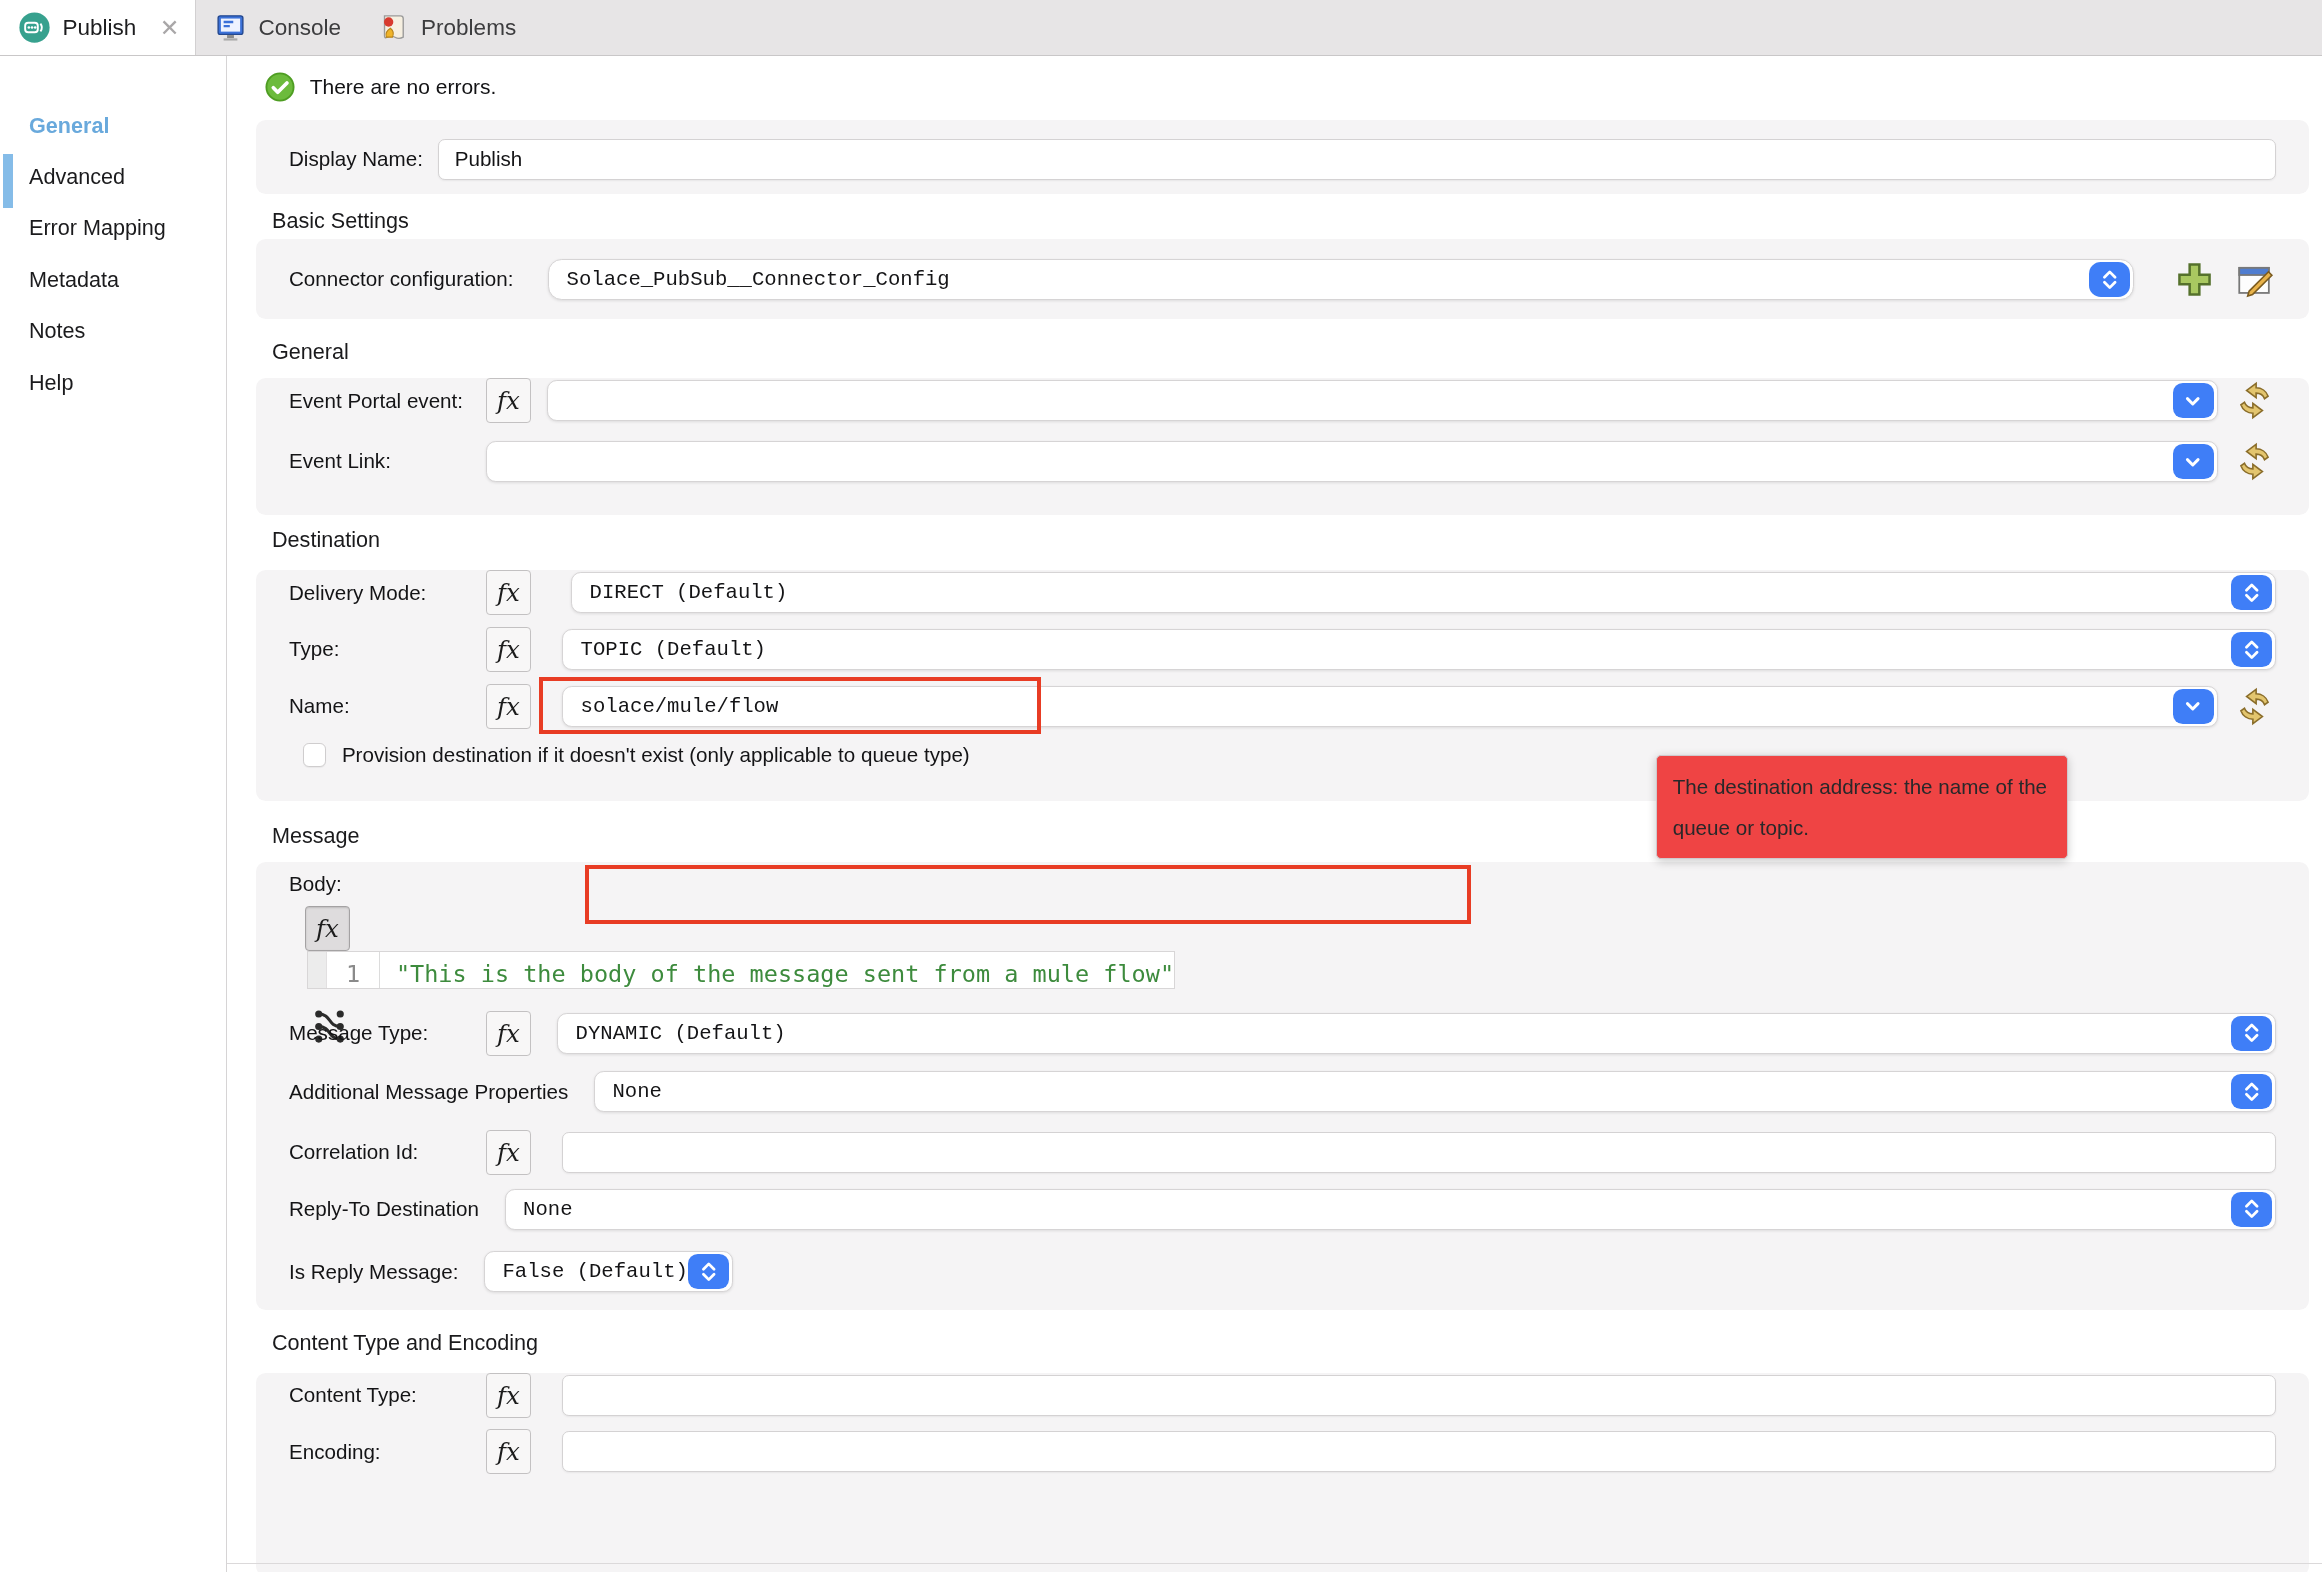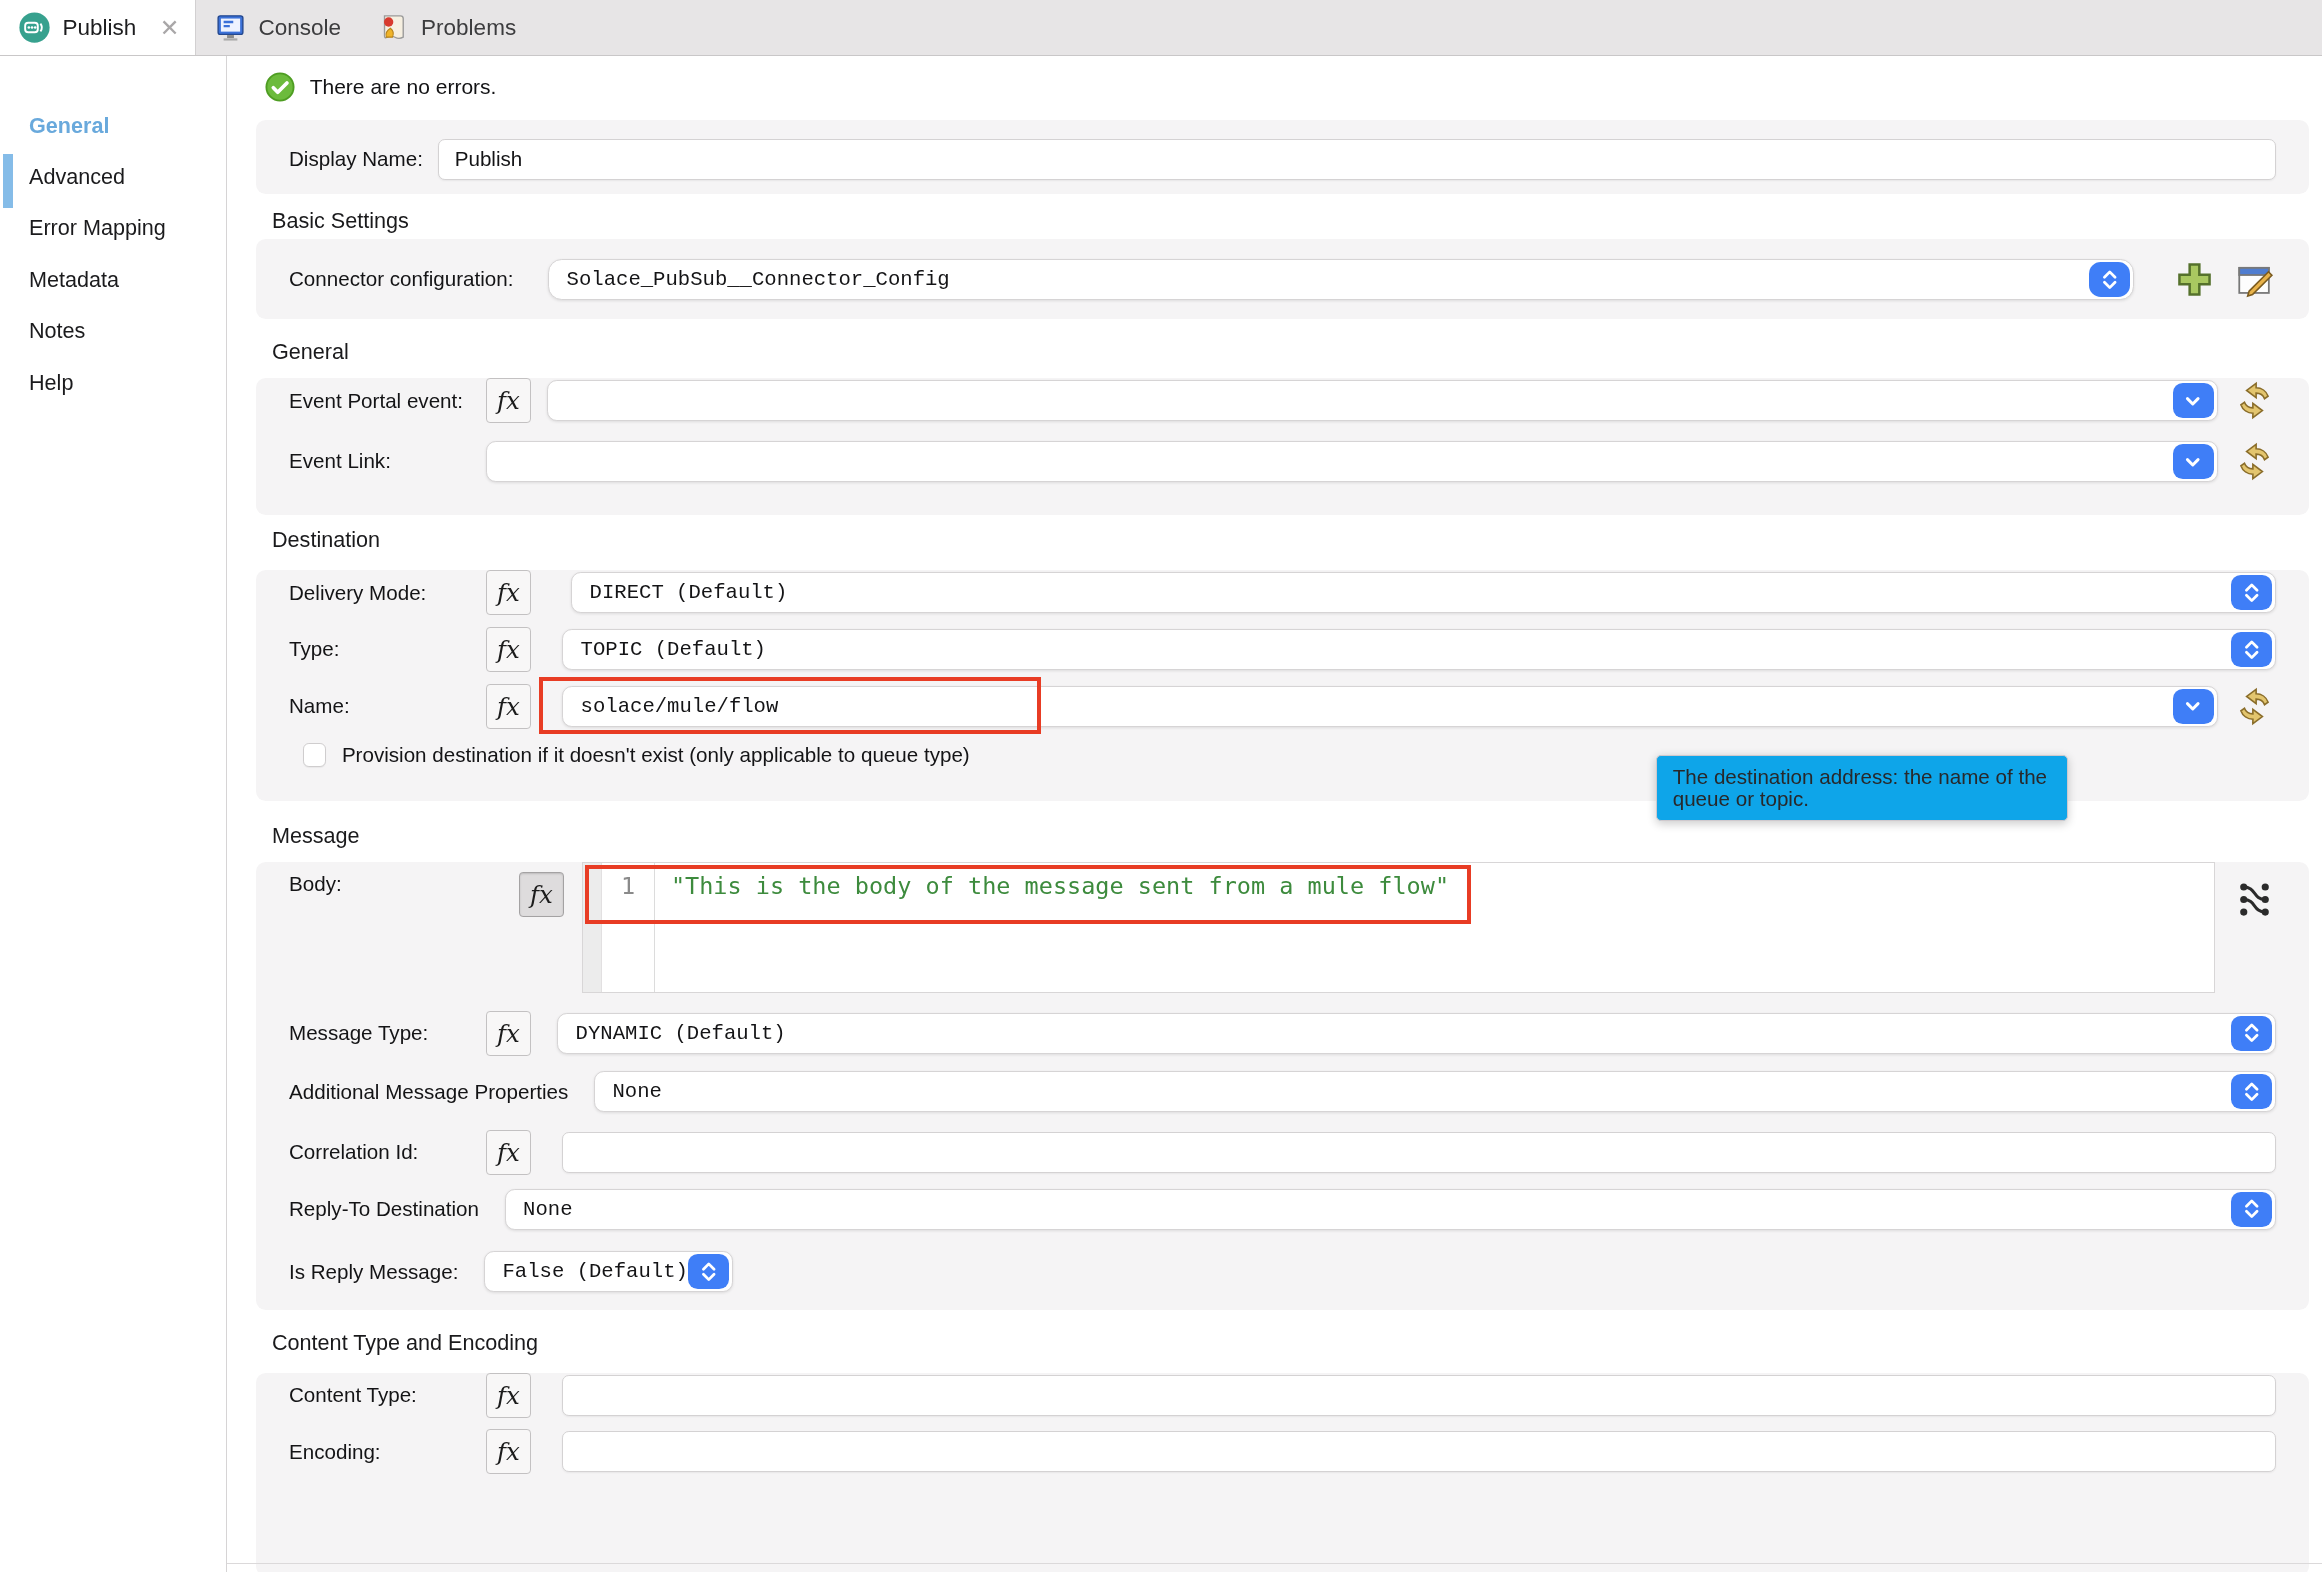--- a/index.html
+++ b/index.html
@@ -54,35 +54,35 @@
           display:flex; align-items:center; justify-content:center; flex:0 0 auto; }
   .cbtn svg { width:25.5px; height:25.5px; }
   .sideicon { width:43px; height:43px; display:inline-flex; flex:0 0 auto; }
 
   .hl { position:absolute; border:4.9px solid #e83c24; pointer-events:none; z-index:3; }
 
   .checkbox { width:23.5px; height:23.5px; border:1px solid #cfcdce; border-radius:5.9px; background:#fff;
               flex:0 0 auto; box-shadow:0 1px 1px rgba(0,0,0,.05); }
 
   
-  .row.bodyrow { height:131px; align-items:flex-start; }
+  .row.bodyrow { height:131px; align-items:flex-start;flex-direction:column; }
   .bodyrow .lbl, .bodyrow .fxbtn { margin-top:9.8px; }
   .editor { flex:1; height:131px; margin-left:17.6px; background:#fff; border:1px solid #d8d6d7;
             display:flex; align-items:stretch; }
   .editor .strip { width:19.6px; background:#ececec; border-right:1px solid #e2e0e1; }
   .editor .gutter { width:53px; font-family:"DejaVu Sans Mono", monospace; font-size:23.5px; color:#8a8a8a;
                     text-align:center; padding-top:8.8px; border-right:1px solid #dcdcdc; }
   .editor .code { flex:1; font-family:"DejaVu Sans Mono", monospace; font-size:23.5px; color:#3d8b3d;
                   padding:8.8px 0 0 15.7px; white-space:pre; }
   .bodyrow .sideicon { margin:15.7px 0 0 18.6px; }
 
   
-  .tooltip { position:absolute; left:1429px; top:699px; width:412px; background:#0ea5e9;
+  .tooltip { position:absolute; left:1429px; top:699px; width:412px; background:#ef4444;
              border:1px solid #cfc9cd; border-radius:4.9px; box-shadow:0 2.9px 9.8px rgba(0,0,0,.20);
-             padding:9.8px 15.7px; font-size:20.6px; line-height:22px; color:#28282a; z-index:6; }
+             padding:9.8px 15.7px; font-size:20.6px; line-height:41px; color:#28282a; z-index:6; }
 
   .bottomline { position:absolute; left:0; right:0; top:1507px; height:1px; background:#dbd9da; }
 
   
   .mt4{margin-top:3.9px}.mt6{margin-top:5.9px}.mt8{margin-top:7.8px}.mt12{margin-top:11.8px}
   .mt14{margin-top:13.7px}.mt16{margin-top:15.7px}.mt18{margin-top:17.6px}.mt20{margin-top:19.6px}.mt22{margin-top:21.6px}
   .pt2{padding-top:2px}.pb16{padding-bottom:15.7px}
 </style>
 </head>
 <body>

